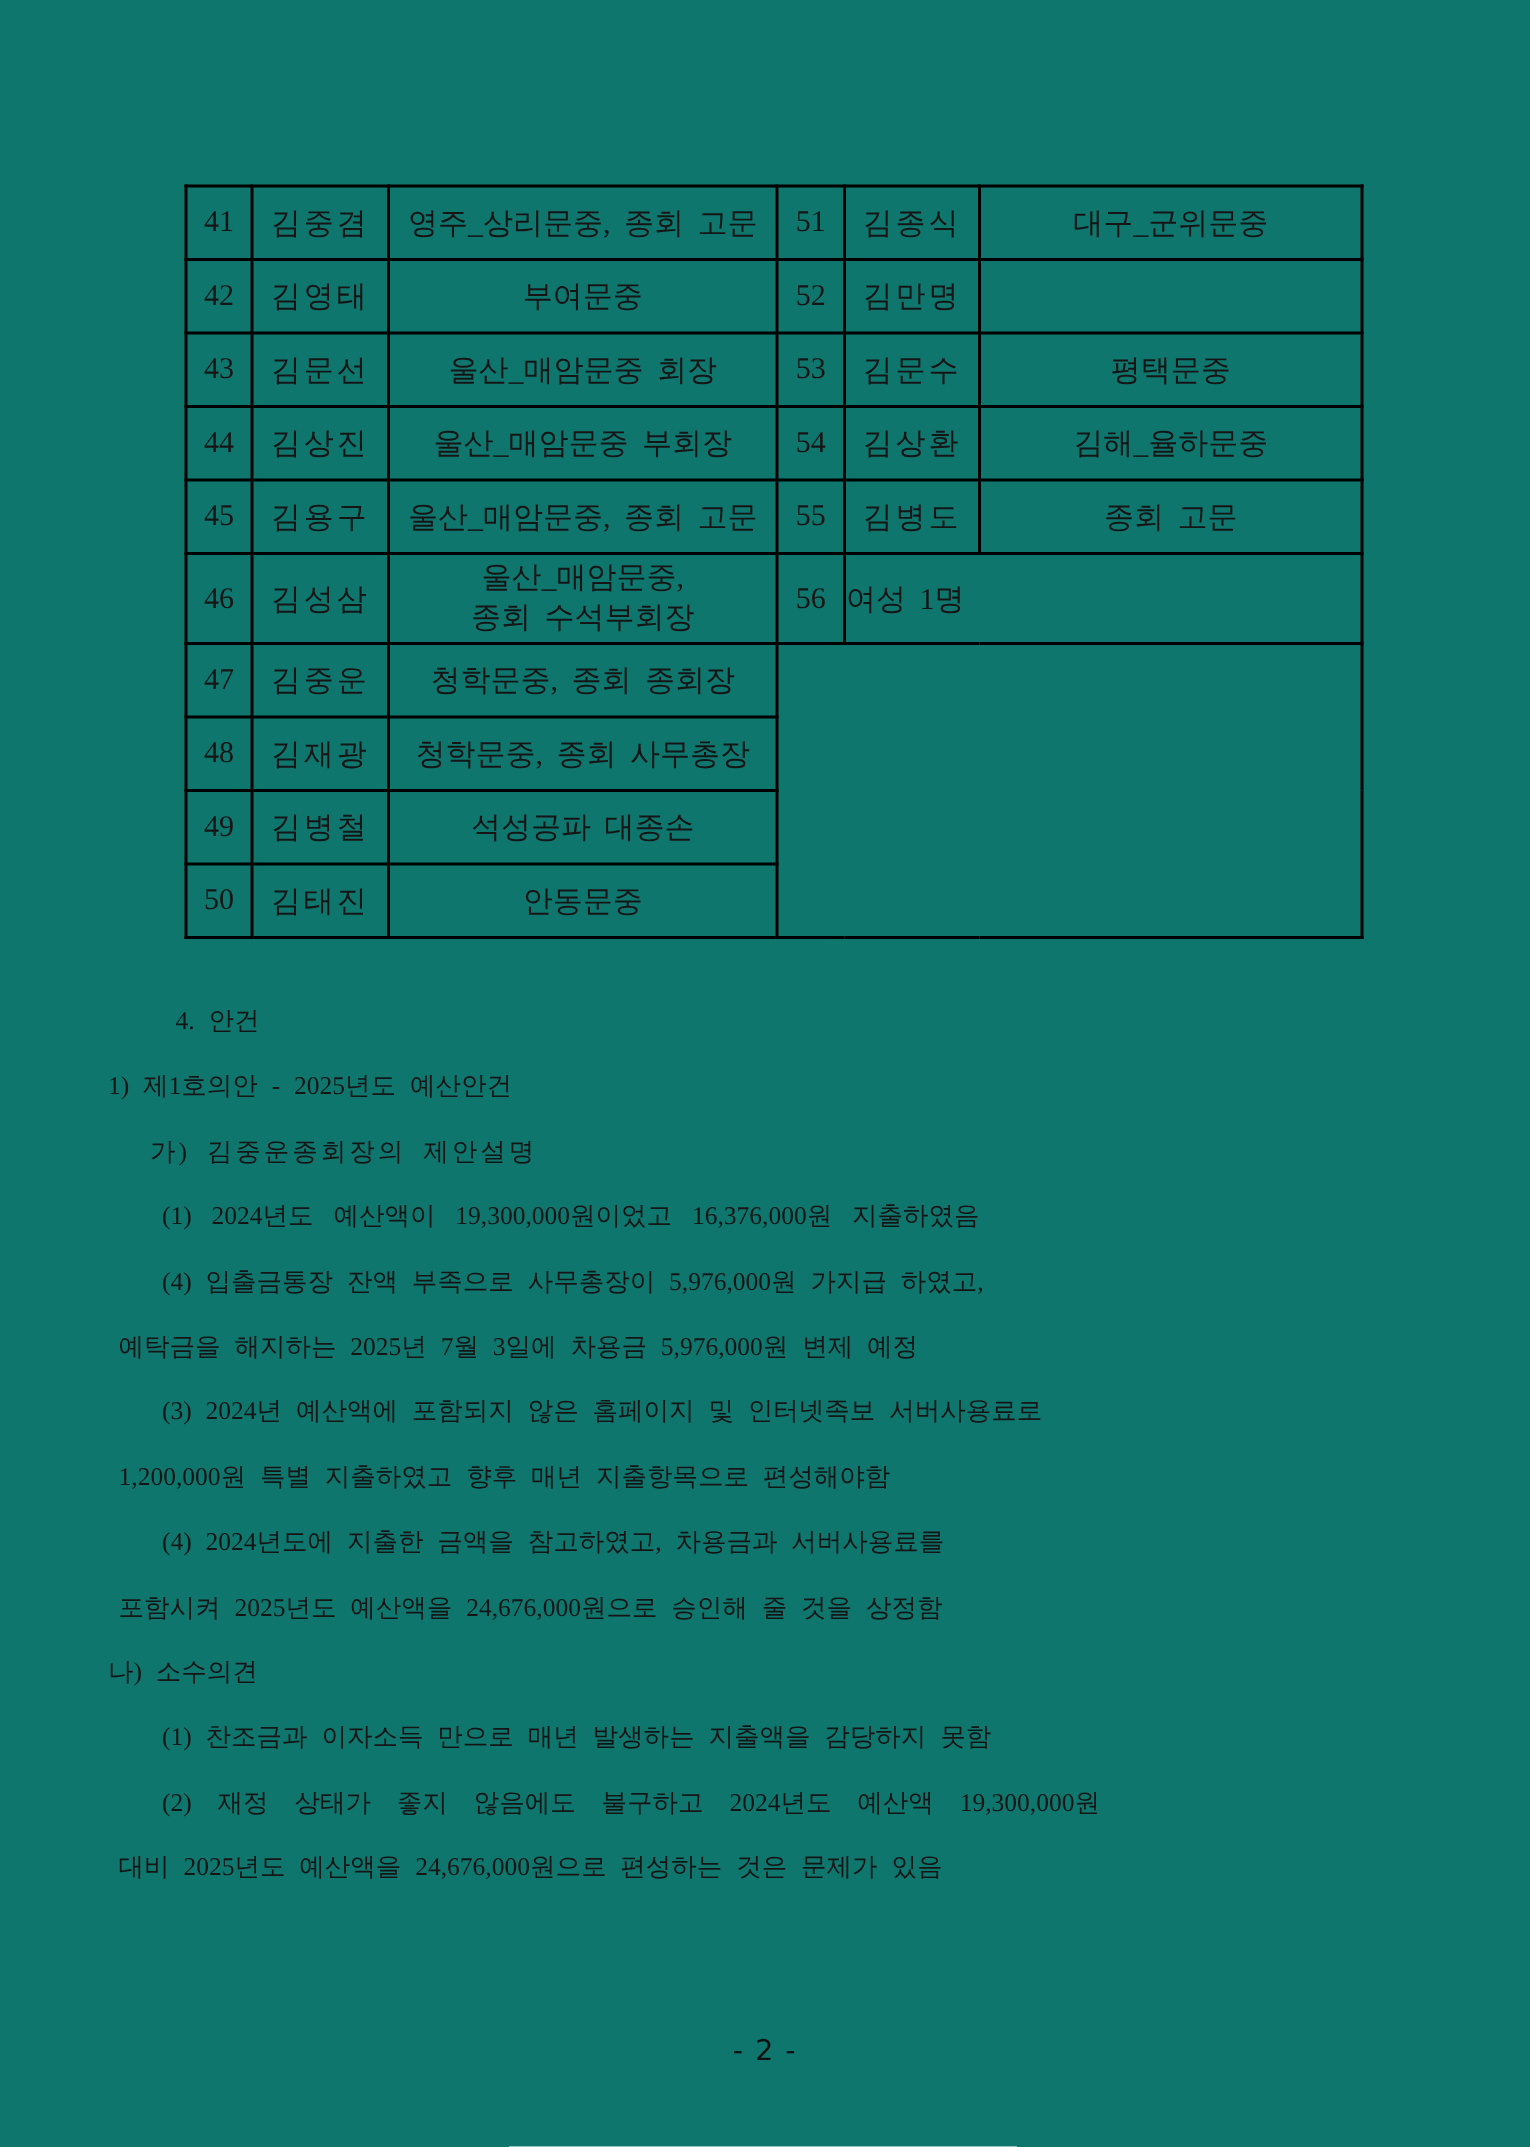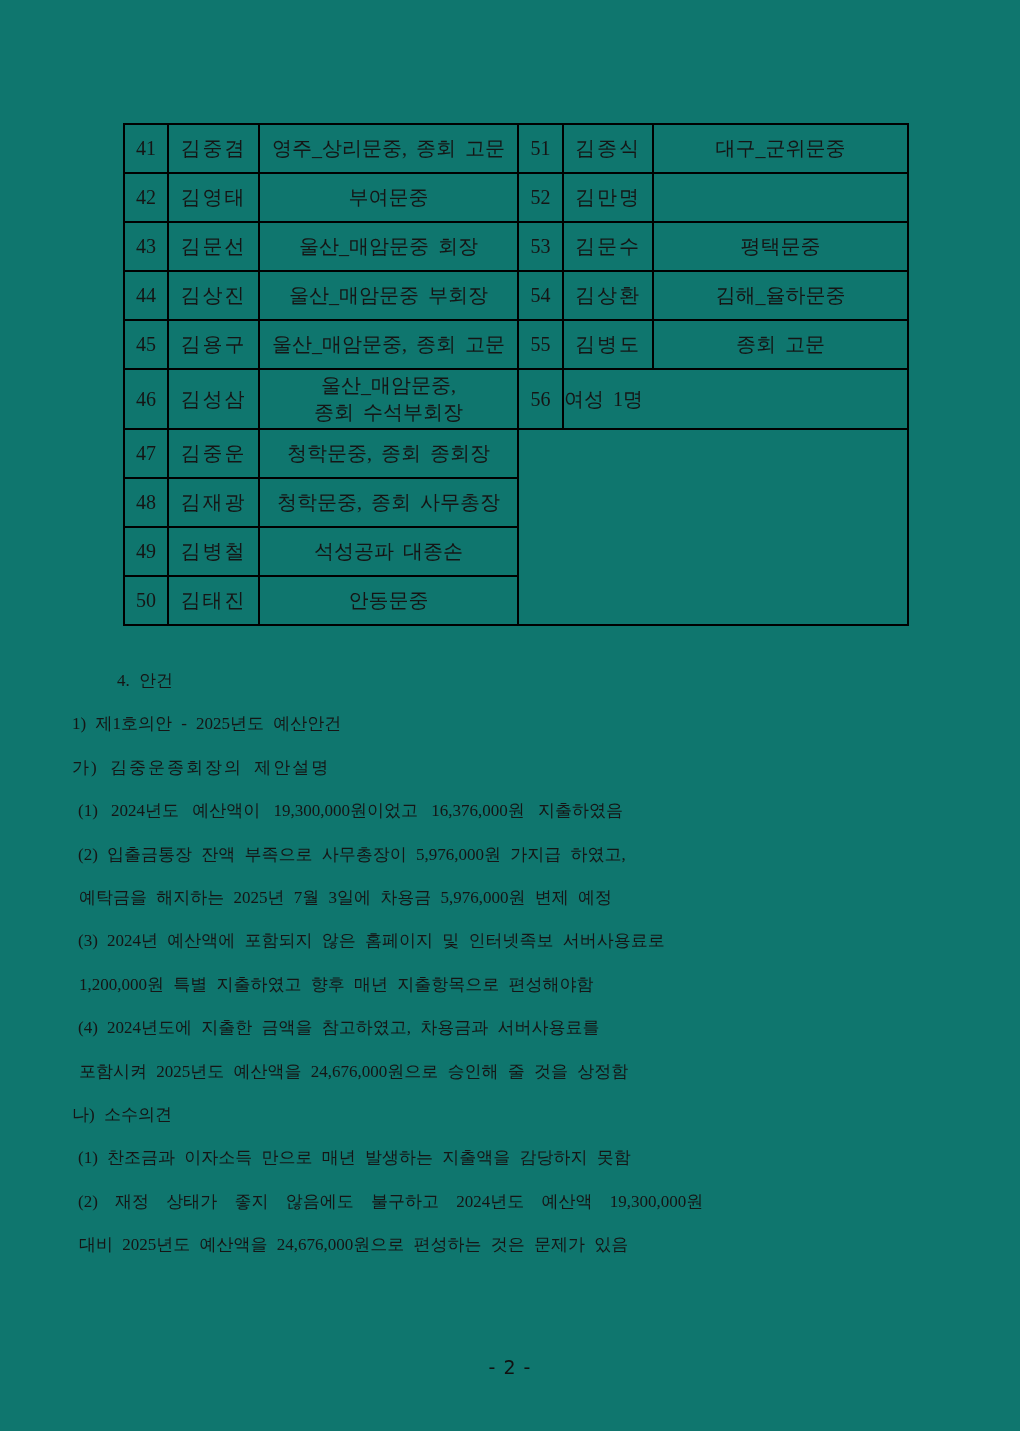--- a/index.html
+++ b/index.html
@@ -38,22 +38,22 @@
   
   .agenda {
     position:absolute; left:0; top:659px; width:1020px;
     font-size:17px; line-height:43.4px;
     word-spacing:5px;
     white-space:nowrap;
   }
   .agenda .line { height:43.4px; }
   .l0 { padding-left:117px; }
   .l1 { padding-left:72px; }
-  .l2 { padding-left:72px; letter-spacing:2px; }
-  .l3 { padding-left:78px; }
+  .l2 { padding-left:100px; letter-spacing:2px; }
+  .l3 { padding-left:108px; }
   .l4 { padding-left:79px; }
   .ws-wide { word-spacing:13px; }
   .ws-mid  { word-spacing:9px; }
   
   .footer {
     position:absolute; top:1356px; left:0; width:1020px;
     text-align:center;
     font-family:"DejaVu Sans","Liberation Sans",sans-serif;
     font-size:19px; color:#111;
     letter-spacing:1px;
@@ -146,21 +146,21 @@
         <td class="affil">안동문중</td>
       </tr>
     </tbody>
   </table>
 
   <div class="agenda">
     <div class="line l0">4. 안건</div>
     <div class="line l1">1) 제1호의안 - 2025년도 예산안건</div>
     <div class="line l2">가) 김중운종회장의 제안설명</div>
     <div class="line l3 ws-mid">(1) 2024년도 예산액이 19,300,000원이었고 16,376,000원 지출하였음</div>
-    <div class="line l3">(2) 입출금통장 잔액 부족으로 사무총장이 5,976,000원 가지급 하였고,</div>
+    <div class="line l3">(4) 입출금통장 잔액 부족으로 사무총장이 5,976,000원 가지급 하였고,</div>
     <div class="line l4">예탁금을 해지하는 2025년 7월 3일에 차용금 5,976,000원 변제 예정</div>
     <div class="line l3">(3) 2024년 예산액에 포함되지 않은 홈페이지 및 인터넷족보 서버사용료로</div>
     <div class="line l4">1,200,000원 특별 지출하였고 향후 매년 지출항목으로 편성해야함</div>
     <div class="line l3">(4) 2024년도에 지출한 금액을 참고하였고, 차용금과 서버사용료를</div>
     <div class="line l4">포함시켜 2025년도 예산액을 24,676,000원으로 승인해 줄 것을 상정함</div>
     <div class="line l1">나) 소수의견</div>
     <div class="line l3">(1) 찬조금과 이자소득 만으로 매년 발생하는 지출액을 감당하지 못함</div>
     <div class="line l3 ws-wide">(2) 재정 상태가 좋지 않음에도 불구하고 2024년도 예산액 19,300,000원</div>
     <div class="line l4">대비 2025년도 예산액을 24,676,000원으로 편성하는 것은 문제가 있음</div>
   </div>

